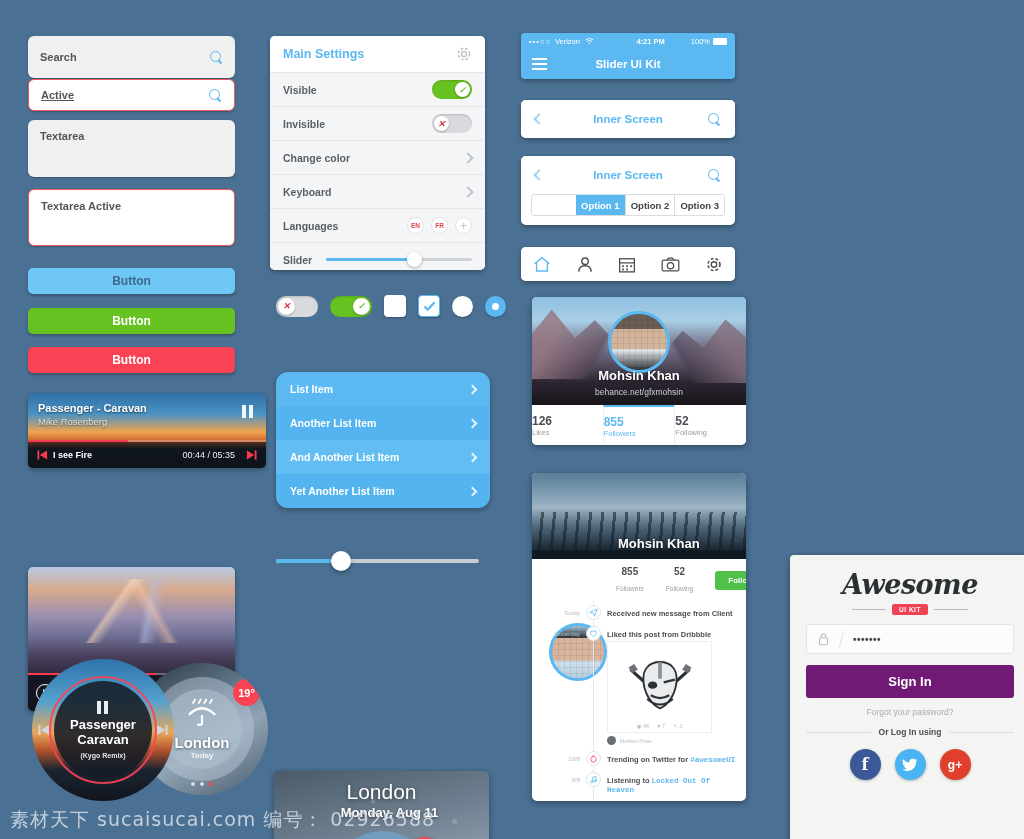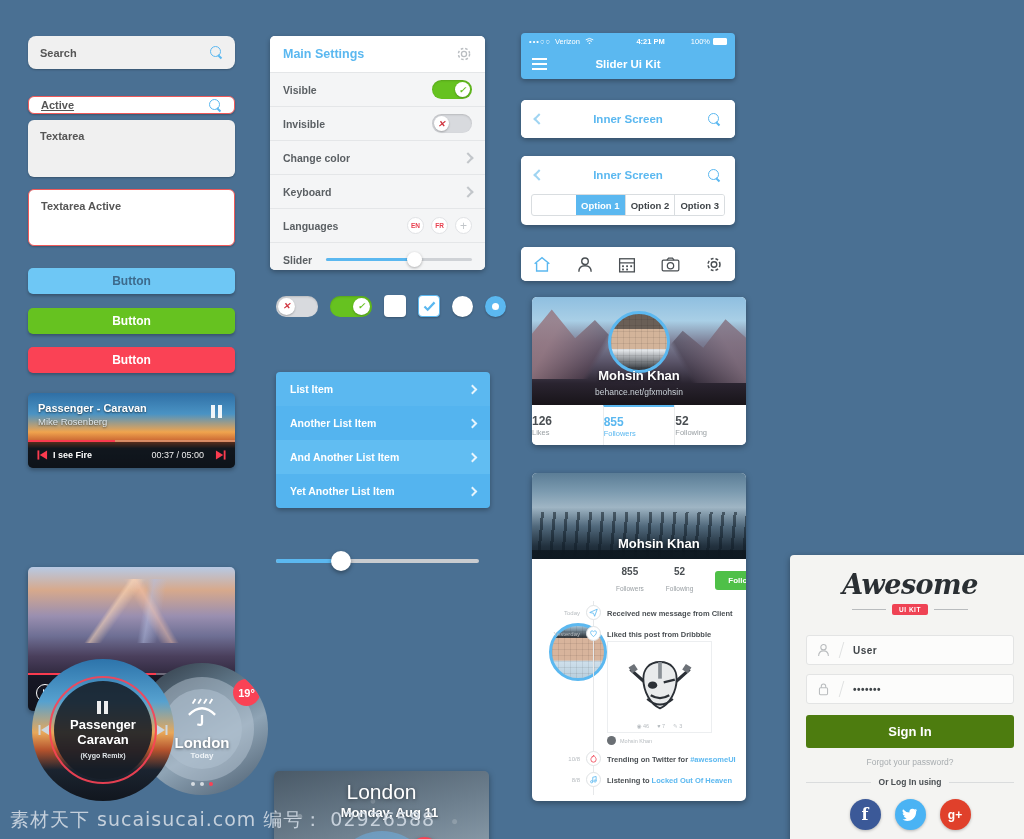--- a/index.html
+++ b/index.html
@@ -116,21 +116,21 @@
   .rbt { width:21px;height:21px;border-radius:50%;background:#fff; box-shadow:0 1px 2px rgba(0,0,0,.25);
      display:flex; align-items:center; justify-content:center;}
   .rbt.sel { background:#5bb8f0; }
   .rbt.sel i { width:7px;height:7px;border-radius:50%;background:#fff;}
 
   .bigsld { height:4px; background:#c9ccd0; border-radius:2px; position:relative;}
   .bigsld i { position:absolute;left:0;top:0;height:4px;background:#5bb8f0;border-radius:2px;}
   .bigsld b { position:absolute; top:-8px; width:20px;height:20px;border-radius:50%;background:#fff;
      box-shadow:0 2px 4px rgba(0,0,0,.35);}
 
-  .lst { border-radius:4px; overflow:hidden; box-shadow:0 2px 5px rgba(0,0,0,.3);text-align:right;}
+  .lst { border-radius:12px; overflow:hidden; box-shadow:0 2px 5px rgba(0,0,0,.3);text-align:right;}
   .lrow { height:34px; display:flex; align-items:center; padding:0 14px; color:#fff;
      font-size:10.5px; font-weight:bold; }
   .lrow .c { margin-left:auto; width:7px;height:7px;border-top:2px solid rgba(255,255,255,.85);
      border-right:2px solid rgba(255,255,255,.85); transform:rotate(45deg);}
 
   
   .wcard { border-radius:5px; overflow:hidden; position:relative;
      background:linear-gradient(165deg,#4a5a68 0%,#6c7e8d 25%,#8b9dab 45%,#5c6e7c 70%,#3c4a56 100%);
      box-shadow:0 2px 6px rgba(0,0,0,.35);}
   .wdrops { position:absolute; inset:0; opacity:.5;
@@ -205,94 +205,94 @@
   .fstat b{display:block;font-size:10px;color:#4a4f53;} .fstat span{font-size:6.5px;color:#9aa0a4;}
   .followbtn { margin-left:auto; background:#4fc048; color:#fff; font-size:8px; font-weight:bold;
      padding:5px 13px; border-radius:3px;}
   .tl { position:relative; padding:4px 10px 8px 10px; }
   .tl::before{content:"";position:absolute;left:61px;top:0;bottom:6px;width:1px;background:#e6e8ea;}
   .tlrow { display:flex; align-items:flex-start; margin-bottom:6px; position:relative;}
   .tltime { width:38px; font-size:6px; color:#b7bcc0; text-align:right; padding-top:5px; flex:0 0 38px;}
   .tldot { width:15px;height:15px;border-radius:50%;background:#fff;border:1px solid #dfe2e4;
      margin:0 6px; display:flex;align-items:center;justify-content:center; flex:0 0 15px; z-index:1;}
   .tltext { font-size:7.5px; font-weight:bold; color:#4a4f53; padding-top:4px;}
-  .tltext a { color:#5bb8f0; }
+  .tltext a { color:#5bb8f0;font-family:Liberation Mono, monospace; }
   .dribbble { width:105px; height:92px; background:#fff; border:1px solid #eceef0; margin:2px 0 0 0;
      display:flex;align-items:center;justify-content:center; position:relative;}
 
   
   .login { background:#f4f4f2; border-radius:4px; box-shadow:0 2px 6px rgba(0,0,0,.35);
      padding:14px 16px 20px 16px; position:relative; overflow:hidden;}
   .logo { text-align:center; font-family:"DejaVu Serif", serif; font-style:italic; font-weight:bold;
      font-size:27px; color:#2a2f33; letter-spacing:-.5px;}
   .logotag { display:flex; align-items:center; justify-content:center; gap:6px; margin-top:4px;}
   .logotag .ln { height:1px; width:34px; background:#b9bcbe;}
   .logotag .pill { background:#ef4354; color:#fff; font-size:6.5px; font-weight:bold;
      padding:2px 7px; border-radius:2px; letter-spacing:.5px;}
   .lf { background:#fcfcfb; border:1px solid #e3e4e4; border-radius:3px; height:30px;
      display:flex; align-items:center; padding:0 10px; margin-top:9px;}
   .lf .sep { width:1px;height:16px;background:#e0e1e1; margin:0 11px; transform:skewX(-16deg);}
   .lf .val { font-size:10px; font-weight:bold; color:#3f4448; letter-spacing:.5px;}
-  .signin { margin-top:11px; height:33px; background:#4d7c0f; color:#fff; border-radius:3px;
+  .signin { margin-top:11px; height:33px; background:#701a75; color:#fff; border-radius:3px;
      display:flex; align-items:center; justify-content:center; font-size:13px; font-weight:bold;}
   .forgot { text-align:center; font-size:8.5px; color:#a8adb0; margin-top:9px;}
   .orline { display:flex; align-items:center; gap:8px; margin-top:10px; }
   .orline .ln{ flex:1; height:1px; background:#dadcdd;}
   .orline span{ font-size:8.5px; font-weight:bold; color:#4a4f53;}
   .socials { display:flex; justify-content:center; gap:14px; margin-top:12px;}
   .soc { width:31px;height:31px;border-radius:50%; display:flex;align-items:center;justify-content:center;
      color:#fff; font-weight:bold; box-shadow:0 1px 3px rgba(0,0,0,.25);}
 
   .watermark { position:absolute; left:10px; bottom:6px; color:#cfd8e2; font-size:19px;
      font-family:"DejaVu Sans", sans-serif; letter-spacing:1px; opacity:.92;}
 </style>
 </head>
 <body>
 
 <div class="stage">
 
-  <div class="abs inp" style="left:28px;top:36px;width:207px;height:33px;border-radius:8px;">
+  <div class="abs inp" style="left:28px;top:36px;width:207px;height:42px;">
     <span class="ph">Search</span>
     <span class="mag"></span>
   </div>
 
-  <div class="abs inp active" style="left:28px;top:96px;width:207px;height:18px;text-decoration:underline;">
+  <div class="abs inp active" style="left:28px;top:79px;width:207px;height:32px;text-decoration:underline;">
     <span class="ph">Active</span>
     <span class="mag"></span>
   </div>
 
   <div class="abs ta active" style="left:28px;top:189px;width:207px;height:57px;">
     <span>Textarea Active</span>
   </div>
 
   <div class="abs ta" style="left:28px;top:120px;width:207px;height:57px;">
     <span>Textarea</span>
   </div>
 
   <div class="abs btn blue" style="left:28px;top:268px;width:207px;height:26px;">Button</div>
   <div class="abs btn green" style="left:28px;top:308px;width:207px;height:26px;">Button</div>
   <div class="abs btn red" style="left:28px;top:347px;width:207px;height:26px;">Button</div>
 
-  <div class="abs musicbar" style="left:28px;top:393px;width:207px;height:75px;">
+  <div class="abs musicbar" style="left:28px;top:393px;width:238px;height:75px;">
     <div class="mb-title">Passenger - Caravan</div>
     <div class="mb-sub">Mike Rosenberg</div>
     <div class="mb-pause">
         <i></i>
         <i></i>
       </div>
     <div class="mb-prog">
         <i></i>
       </div>
     <div class="mb-bottom">
       <svg class="tri-prev" viewBox="0 0 12 10">
         <path d="M11 0 L11 10 L3 5 Z" fill="#fa3b4f"></path>
           <rect x="0.5" y="0" width="2" height="10" fill="#fa3b4f"></rect>
       </svg>
       <span class="mb-now">I see Fire</span>
-      <span class="mb-time">00:37 / 05:00</span>
+      <span class="mb-time">00:44 / 05:35</span>
       <svg class="tri-next" viewBox="0 0 12 10">
         <path d="M1 0 L1 10 L9 5 Z" fill="#fa3b4f"></path>
           <rect x="9.5" y="0" width="2" height="10" fill="#fa3b4f"></rect>
       </svg>
     </div>
   </div>
 
   <div class="abs videocard" style="left:28px;top:492px;width:207px;height:144px;">
     <div class="vc-peaks"></div>
     <div class="vc-prog">
@@ -675,28 +675,20 @@
   </div>
 
   <div class="abs login" style="left:790px;top:33px;width:240px;height:320px;margin-top:46px;">
     <div class="logo">Awesome</div>
     <div class="logotag">
       <span class="ln"></span>
       <span class="pill">UI KIT</span>
       <span class="ln"></span>
     </div>
 
-    <div class="lf" style="margin-top:20px;">
-      <svg width="13" height="14" viewBox="0 0 16 17">
-        <circle cx="8" cy="5" r="3.3" fill="none" stroke="#b9bcbe" stroke-width="1.3"></circle>
-        <path d="M2 16 Q2 9.6 8 9.6 Q14 9.6 14 16" fill="none" stroke="#b9bcbe" stroke-width="1.3"></path>
-      </svg>
-      <span class="sep"></span>
-      <span class="val">User</span>
-    </div>
 
     <div class="lf">
       <svg width="13" height="14" viewBox="0 0 16 17">
         <rect x="3" y="7" width="10" height="8.5" rx="1.4" fill="none" stroke="#b9bcbe" stroke-width="1.3"></rect>
         <path d="M5.3 7 V5 A2.7 2.7 0 0 1 10.7 5 V7" fill="none" stroke="#b9bcbe" stroke-width="1.3"></path>
       </svg>
       <span class="sep"></span>
       <span class="val">•••••••</span>
     </div>
 

